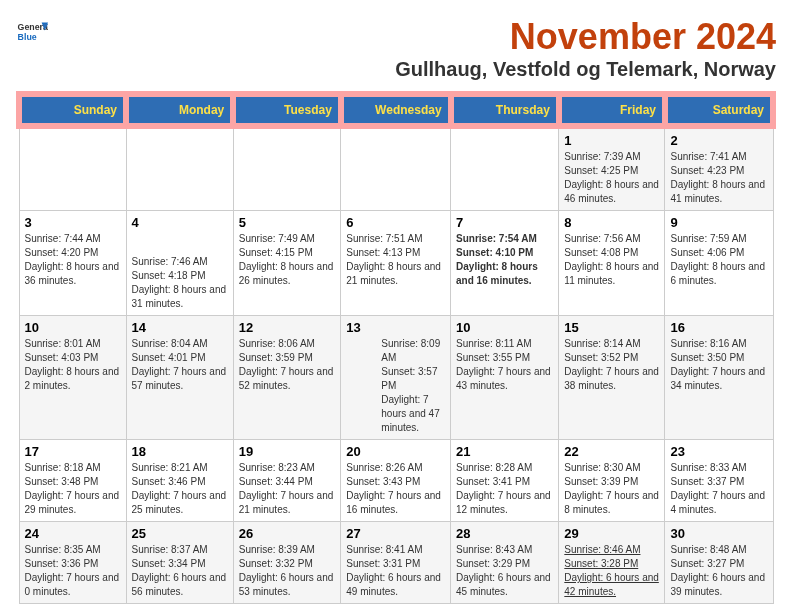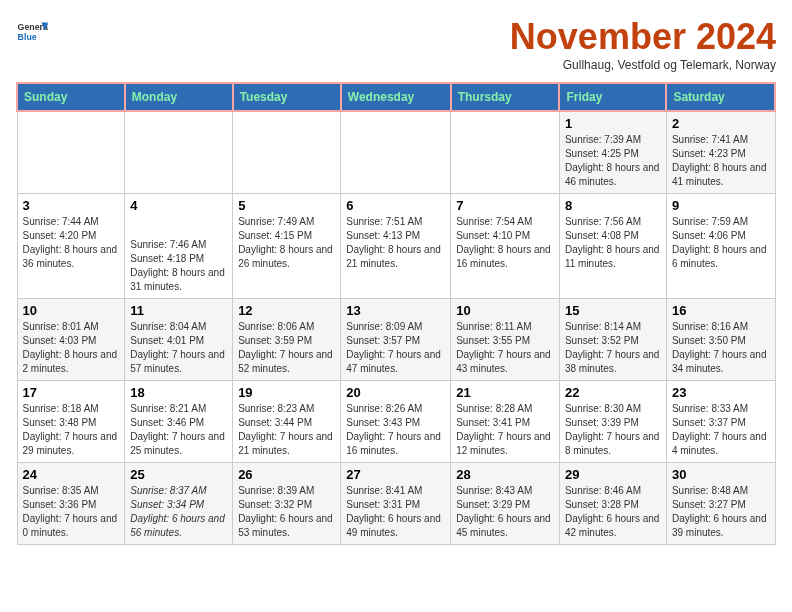--- a/index.html
+++ b/index.html
@@ -27,35 +27,36 @@
     }
     .title-area {
       text-align: right;
     }
     .month-title {
       font-size: 36px;
       font-weight: bold;
       color: #c2410c;
     }
     .subtitle {
-      font-size: 12px;
+      font-size: 20px;
       color: #333;
+      font-weight: bold;
     }
     table {
       width: 100%;
       border-collapse: collapse;
       font-size: 11px;
     }
     thead tr th {
       background-color: #2e6db4;
-      color: #86efac;
-      text-align: left;
+      color: #fde047;
+      text-align: right;
       padding: 6px 6px;
       font-size: 12px;
-      border: 2px solid #fca5a5;
+      border: 6px solid #fca5a5;
     }
     tbody tr td {
       border: 1px solid #ccc;
       vertical-align: top;
       padding: 4px 5px;
       width: 113px;
       min-height: 80px;
       background: #fff;
     }
     tbody tr:nth-child(odd) td {
@@ -145,21 +146,21 @@
 Daylight: 8 hours and 26 minutes.</div>
         </td>
         <td>
           <div class="day-num">6</div>
           <div class="day-detail" style="white-space: pre-line;">Sunrise: 7:51 AM
 Sunset: 4:13 PM
 Daylight: 8 hours and 21 minutes.</div>
         </td>
         <td>
           <div class="day-num">7</div>
-          <div class="day-detail" style="white-space: pre-line;">Sunrise: 7:54 AM
+          <div class="day-detail" style="white-space: pre-line; font-weight: bold;">Sunrise: 7:54 AM
 Sunset: 4:10 PM
 Daylight: 8 hours and 16 minutes.</div>
         </td>
         <td>
           <div class="day-num">8</div>
           <div class="day-detail" style="white-space: pre-line;">Sunrise: 7:56 AM
 Sunset: 4:08 PM
 Daylight: 8 hours and 11 minutes.</div>
         </td>
         <td>
@@ -170,34 +171,34 @@
         </td>
       </tr>
       <tr>
         <td>
           <div class="day-num">10</div>
           <div class="day-detail" style="white-space: pre-line;">Sunrise: 8:01 AM
 Sunset: 4:03 PM
 Daylight: 8 hours and 2 minutes.</div>
         </td>
         <td>
-          <div class="day-num">11</div>
+          <div class="day-num">14</div>
           <div class="day-detail" style="white-space: pre-line;">Sunrise: 8:04 AM
 Sunset: 4:01 PM
 Daylight: 7 hours and 57 minutes.</div>
         </td>
         <td>
           <div class="day-num">12</div>
           <div class="day-detail" style="white-space: pre-line;">Sunrise: 8:06 AM
 Sunset: 3:59 PM
 Daylight: 7 hours and 52 minutes.</div>
         </td>
         <td>
           <div class="day-num">13</div>
-          <div class="day-detail" style="white-space: pre-line;">Sunrise: 8:09 AM
+          <div class="day-detail" style="white-space: pre-line; margin-left: 35px;">Sunrise: 8:09 AM
 Sunset: 3:57 PM
 Daylight: 7 hours and 47 minutes.</div>
         </td>
         <td>
           <div class="day-num">10</div>
           <div class="day-detail" style="white-space: pre-line;">Sunrise: 8:11 AM
 Sunset: 3:55 PM
 Daylight: 7 hours and 43 minutes.</div>
         </td>
         <td>
@@ -259,21 +260,21 @@
       </tr>
       <tr>
         <td>
           <div class="day-num">24</div>
           <div class="day-detail" style="white-space: pre-line;">Sunrise: 8:35 AM
 Sunset: 3:36 PM
 Daylight: 7 hours and 0 minutes.</div>
         </td>
         <td>
           <div class="day-num">25</div>
-          <div class="day-detail" style="white-space: pre-line; font-style: italic;">Sunrise: 8:37 AM
+          <div class="day-detail" style="white-space: pre-line;">Sunrise: 8:37 AM
 Sunset: 3:34 PM
 Daylight: 6 hours and 56 minutes.</div>
         </td>
         <td>
           <div class="day-num">26</div>
           <div class="day-detail" style="white-space: pre-line;">Sunrise: 8:39 AM
 Sunset: 3:32 PM
 Daylight: 6 hours and 53 minutes.</div>
         </td>
         <td>
@@ -283,21 +284,21 @@
 Daylight: 6 hours and 49 minutes.</div>
         </td>
         <td>
           <div class="day-num">28</div>
           <div class="day-detail" style="white-space: pre-line;">Sunrise: 8:43 AM
 Sunset: 3:29 PM
 Daylight: 6 hours and 45 minutes.</div>
         </td>
         <td>
           <div class="day-num">29</div>
-          <div class="day-detail" style="white-space: pre-line;">Sunrise: 8:46 AM
+          <div class="day-detail" style="white-space: pre-line; text-decoration: underline;">Sunrise: 8:46 AM
 Sunset: 3:28 PM
 Daylight: 6 hours and 42 minutes.</div>
         </td>
         <td>
           <div class="day-num">30</div>
           <div class="day-detail" style="white-space: pre-line;">Sunrise: 8:48 AM
 Sunset: 3:27 PM
 Daylight: 6 hours and 39 minutes.</div>
         </td>
       </tr>

